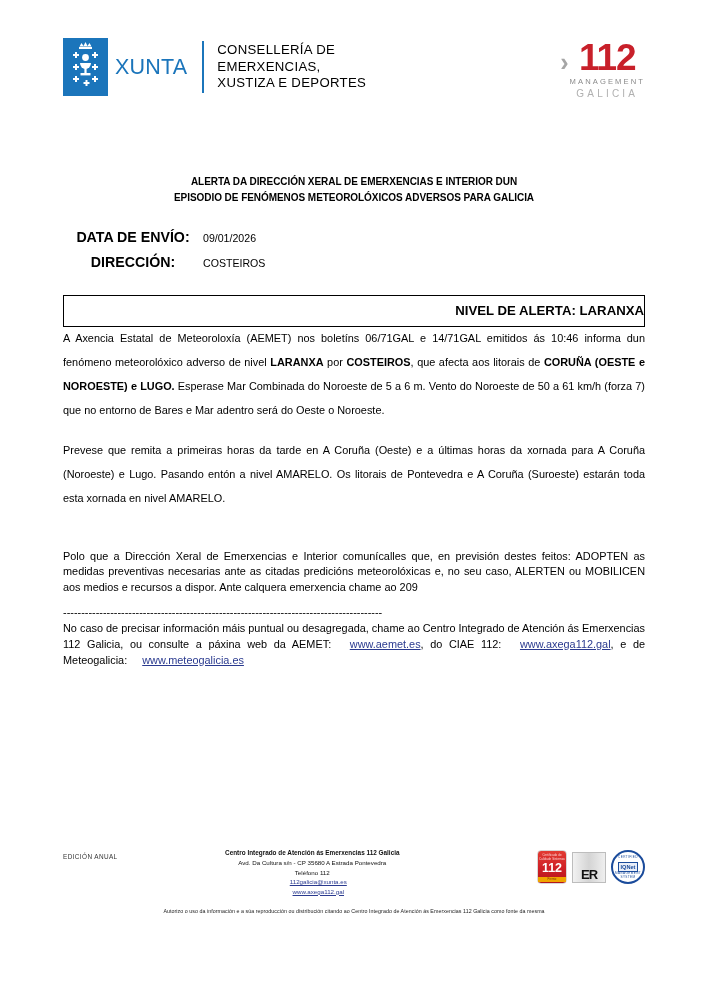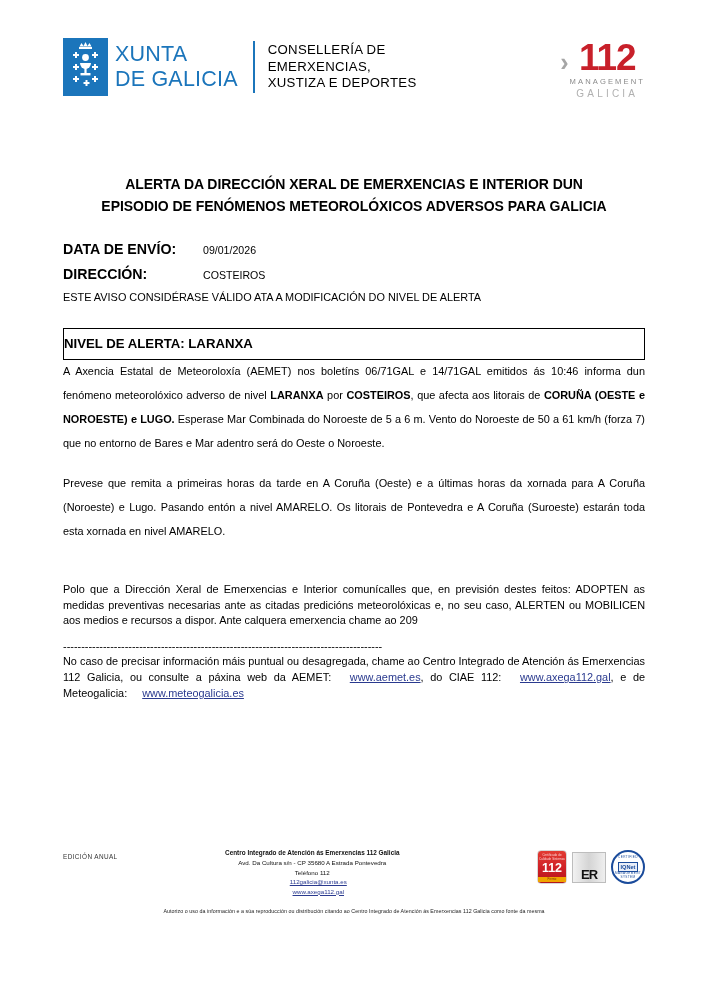--- a/index.html
+++ b/index.html
@@ -98,52 +98,53 @@
   .emerg-sub2 {
     color: #b0b0b0;
     font-size: 10px;
     letter-spacing: 3.2px;
     line-height: 1.1;
   }
 
   
   .doc-title {
     text-align: center;
-    font-size: 14px;
+    font-size: 10px;
     font-weight: 700;
     line-height: 1.55;
     margin-top: 56px;
     letter-spacing: -0.05px;
   }
 
   
   .fields { margin-top: 24px; }
   .field-row {
     display: flex;
     align-items: baseline;
     margin-bottom: 9px;
   }
   .field-label {
     font-size: 14.2px;
     font-weight: 700;
     width: 140px;
     flex: none;
+    text-align: center;
   }
   .field-value {
     font-size: 10.6px;
   }
   .validity {
     font-size: 10.9px;
     margin-top: 8px;
   }
 
   
   .alert-box {
     border: 1px solid #000;
-    text-align: left;
+    text-align: right;
     font-size: 13.2px;
     font-weight: 700;
     padding: 7px 0 8px;
     margin-top: 25px;
   }
 
   
   .body-text { }
   .para {
     font-size: 10.9px;
@@ -327,21 +328,20 @@
           </g>
 
           <circle cx="22.5" cy="19.5" r="3.4" fill="#ffffff"></circle>
           <path d="M17 25 h11 a5.5 6 0 0 1 -11 0 z" fill="#ffffff"></path>
           <rect x="21.4" y="30" width="2.2" height="5" fill="#ffffff"></rect>
           <rect x="17.5" y="35" width="10" height="2.4" fill="#ffffff"></rect>
         </svg>
       </div>
       <div class="xunta-words">
         <div>XUNTA</div>
-        <div>DE GALICIA</div>
       </div>
       <div class="vrule"></div>
       <div class="cons-words">
         <div>CONSELLERÍA DE</div>
         <div>EMERXENCIAS,</div>
         <div>XUSTIZA E DEPORTES</div>
       </div>
     </div>
 
     <div class="brand-right">
@@ -361,21 +361,20 @@
 
   <div class="fields">
     <div class="field-row">
       <div class="field-label">DATA DE ENVÍO:</div>
       <div class="field-value">09/01/2026</div>
     </div>
     <div class="field-row">
       <div class="field-label">DIRECCIÓN:</div>
       <div class="field-value">COSTEIROS</div>
     </div>
-    <div class="validity">ESTE AVISO CONSIDÉRASE VÁLIDO ATA A MODIFICACIÓN DO NIVEL DE ALERTA</div>
   </div>
 
   <div class="alert-box">NIVEL DE ALERTA: LARANXA</div>
 
   <div class="body-text">
 
     <p class="para">
       <span>A Axencia Estatal de Meteoroloxía (AEMET) nos boletíns 06/71GAL e 14/71GAL emitidos ás 10:46 informa dun fenómeno meteorolóxico adverso de nivel </span><b>LARANXA</b><span> por </span><b>COSTEIROS</b><span>, que afecta aos litorais de </span><b>CORUÑA (OESTE e NOROESTE) e LUGO.</b><span> Esperase Mar Combinada do Noroeste de 5 a 6 m. Vento do Noroeste de 50 a 61 km/h (forza 7) que no entorno de Bares e Mar adentro será do Oeste o Noroeste.</span>
     </p>
 

